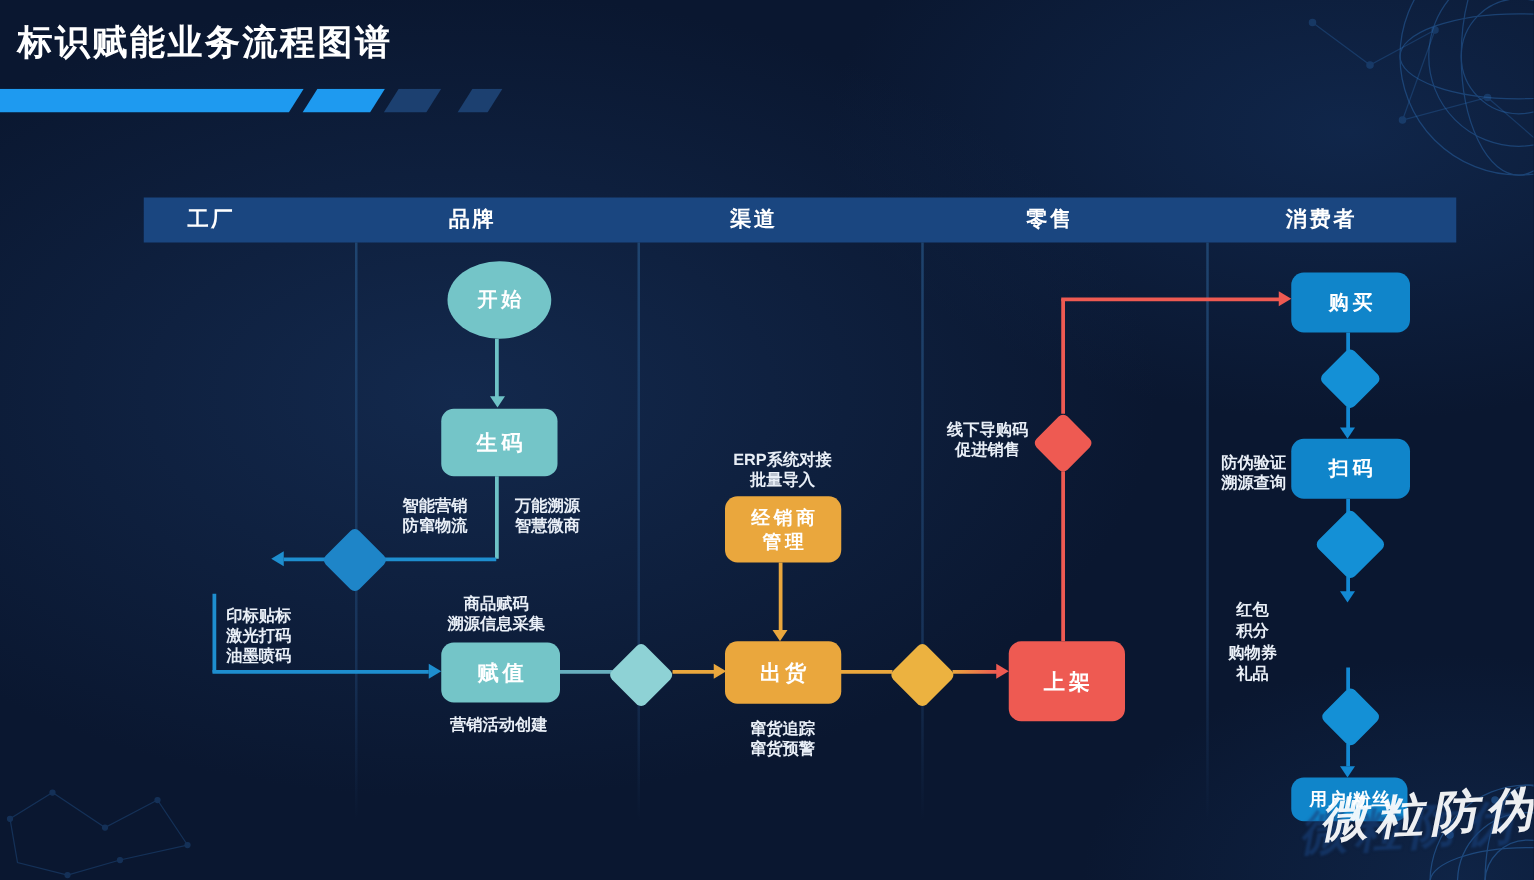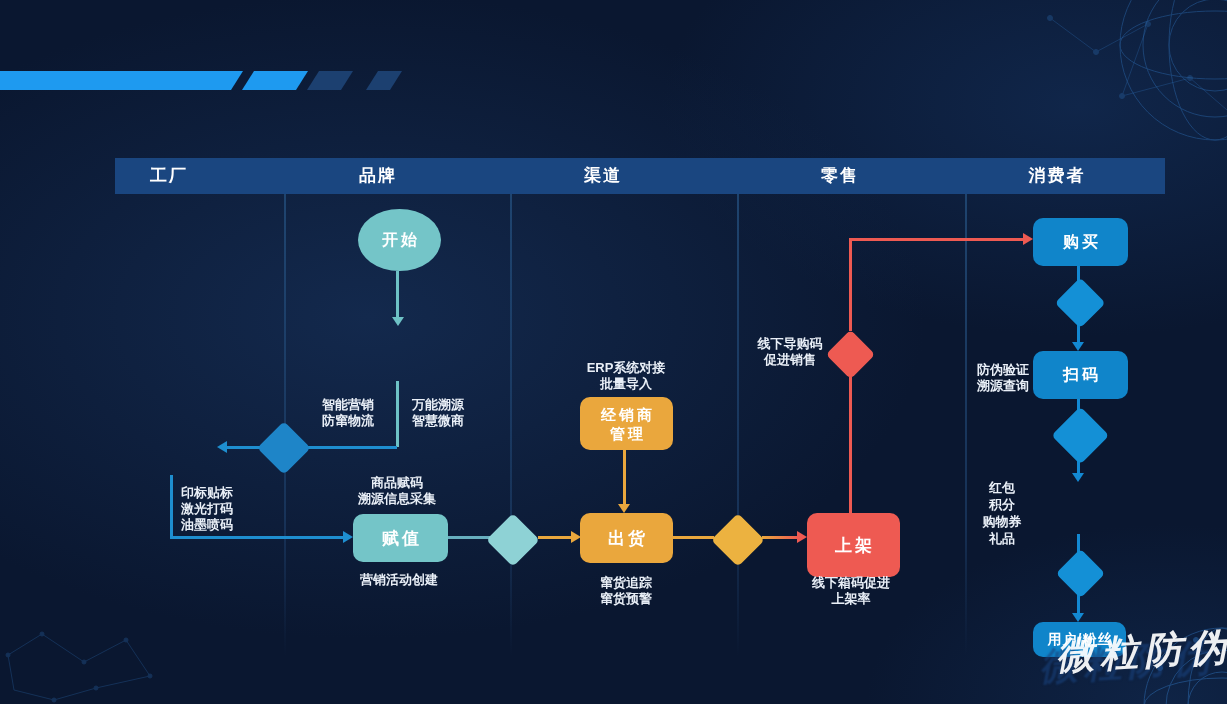--- a/index.html
+++ b/index.html
@@ -70,20 +70,21 @@
       <circle cx="1222" cy="706" r="78"></circle>
         <circle cx="1222" cy="706" r="56"></circle>
         <circle cx="1222" cy="706" r="34"></circle>
       <ellipse cx="1222" cy="706" rx="78" ry="28"></ellipse>
         <ellipse cx="1222" cy="706" rx="34" ry="78"></ellipse>
       <circle cx="1160" cy="668" r="2.5" fill="#2e6fb6"></circle>
         <circle cx="1196" cy="640" r="2.5" fill="#2e6fb6"></circle>
     </g>
   </svg>
 
+  <div class="title">标识赋能业务流程图谱</div>
   <svg class="decobar" width="420" height="19" viewBox="0 0 420 19">
     <polygon points="0,0 243,0 231,19 0,19" fill="#1e9af0"></polygon>
     <polygon points="254,0 308,0 296,19 242,19" fill="#1e9af0"></polygon>
     <polygon points="319,0 353,0 341,19 307,19" fill="#1c4070"></polygon>
     <polygon points="378,0 402,0 390,19 366,19" fill="#1c4070"></polygon>
   </svg>
 
   <div class="colbar"></div>
   <div class="collabel" style="left:169px">工厂</div>
   <div class="collabel" style="left:378px">品牌</div>
@@ -125,20 +126,21 @@
   <div class="ln c-blue2" style="left:1077px;top:325px;width:3px;height:18px"></div>
   <div class="ah d c-blue2" style="left:1072px;top:342px"></div>
   <div class="ln c-blue2" style="left:1077px;top:399px;width:3px;height:13px"></div>
   <div class="ln c-blue2" style="left:1077px;top:461px;width:3px;height:14px"></div>
   <div class="ah d c-blue2" style="left:1072px;top:473px"></div>
   <div class="ln c-blue2" style="left:1077px;top:534px;width:3px;height:18px"></div>
   <div class="ln c-blue2" style="left:1077px;top:595px;width:3px;height:18px"></div>
   <div class="ah d c-blue2" style="left:1072px;top:613px"></div>
 
   <div class="nd" style="left:358px;top:209px;width:80px;height:62px;border-radius:50%;background:#74c5c8;font-size:16px">开始</div>
+  <div class="nd" style="left:353px;top:327px;width:90px;height:54px;background:#74c5c8;font-size:17px">生码</div>
   <div class="nd" style="left:353px;top:514px;width:92px;height:48px;background:#74c5c8;font-size:17px">赋值</div>
   <div class="nd" style="left:580px;top:397px;width:90px;height:53px;background:#eaa73d;font-size:15px;line-height:19px">经销商
 管理</div>
   <div class="nd" style="left:580px;top:513px;width:90px;height:50px;background:#eaa73d;font-size:17px">出货</div>
   <div class="nd" style="left:807px;top:513px;width:90px;height:64px;background:#ee5a52;font-size:17px">上架</div>
   <div class="nd" style="left:1033px;top:218px;width:92px;height:48px;background:#1085ca;font-size:16px">购买</div>
   <div class="nd" style="left:1033px;top:351px;width:92px;height:48px;background:#1085ca;font-size:16px">扫码</div>
   <div class="nd" style="left:1033px;top:622px;width:92px;height:35px;background:#1085ca;font-size:14px;letter-spacing:1px;padding-left:1px">用户/粉丝</div>
 
   <div class="dm" style="left:257px;top:421px;width:54px;height:54px;--dc:#1e85c8;font-size:11px;line-height:13px">码包
@@ -158,22 +160,20 @@
   <div class="ann" style="left:181px;top:485px">印标贴标
 激光打码
 油墨喷码</div>
   <div class="ann" style="left:322px;top:475px;width:150px;text-align:center">商品赋码
 溯源信息采集</div>
   <div class="ann" style="left:324px;top:572px;width:150px;text-align:center">营销活动创建</div>
   <div class="ann" style="left:551px;top:360px;width:150px;text-align:center">ERP系统对接
 批量导入</div>
   <div class="ann" style="left:600px;top:575px">窜货追踪
 窜货预警</div>
-  <div class="ann" style="left:776px;top:575px;width:150px;text-align:center">线下箱码促进
-上架率</div>
   <div class="ann" style="left:715px;top:336px;width:150px;text-align:center">线下导购码
 促进销售</div>
   <div class="ann" style="left:943px;top:362px;width:120px;text-align:center">防伪验证
 溯源查询</div>
   <div class="ann" style="left:962px;top:479px;width:80px;text-align:center;line-height:17px">红包
 积分
 购物券
 礼品</div>
 
   <div class="watermark">微粒防伪</div>

